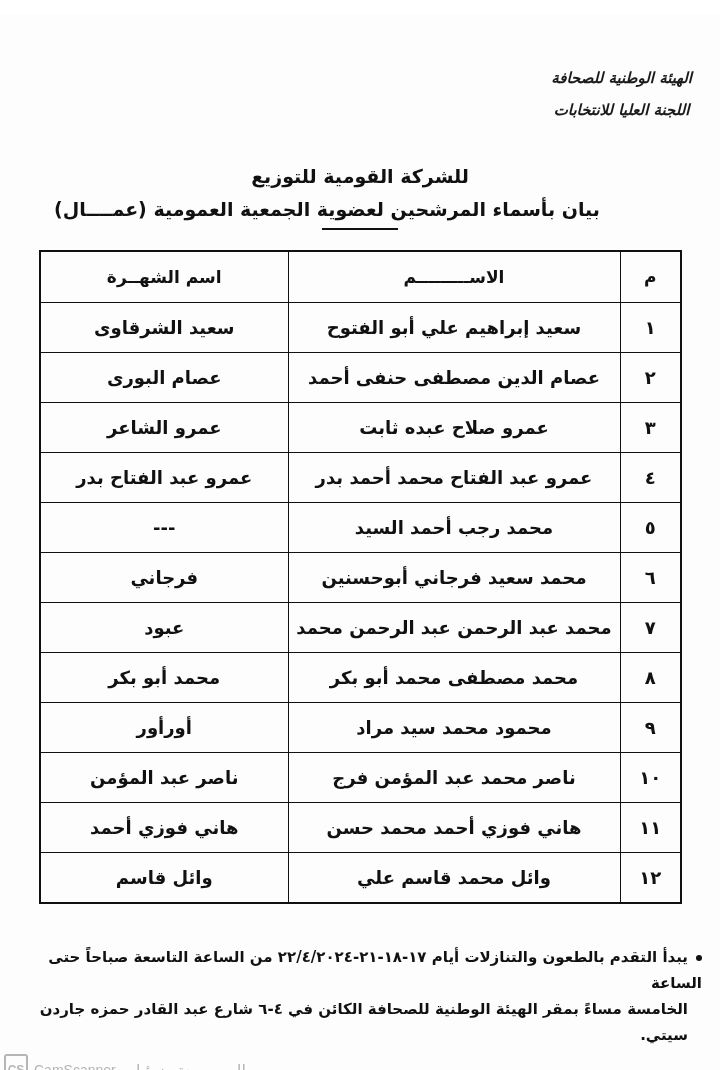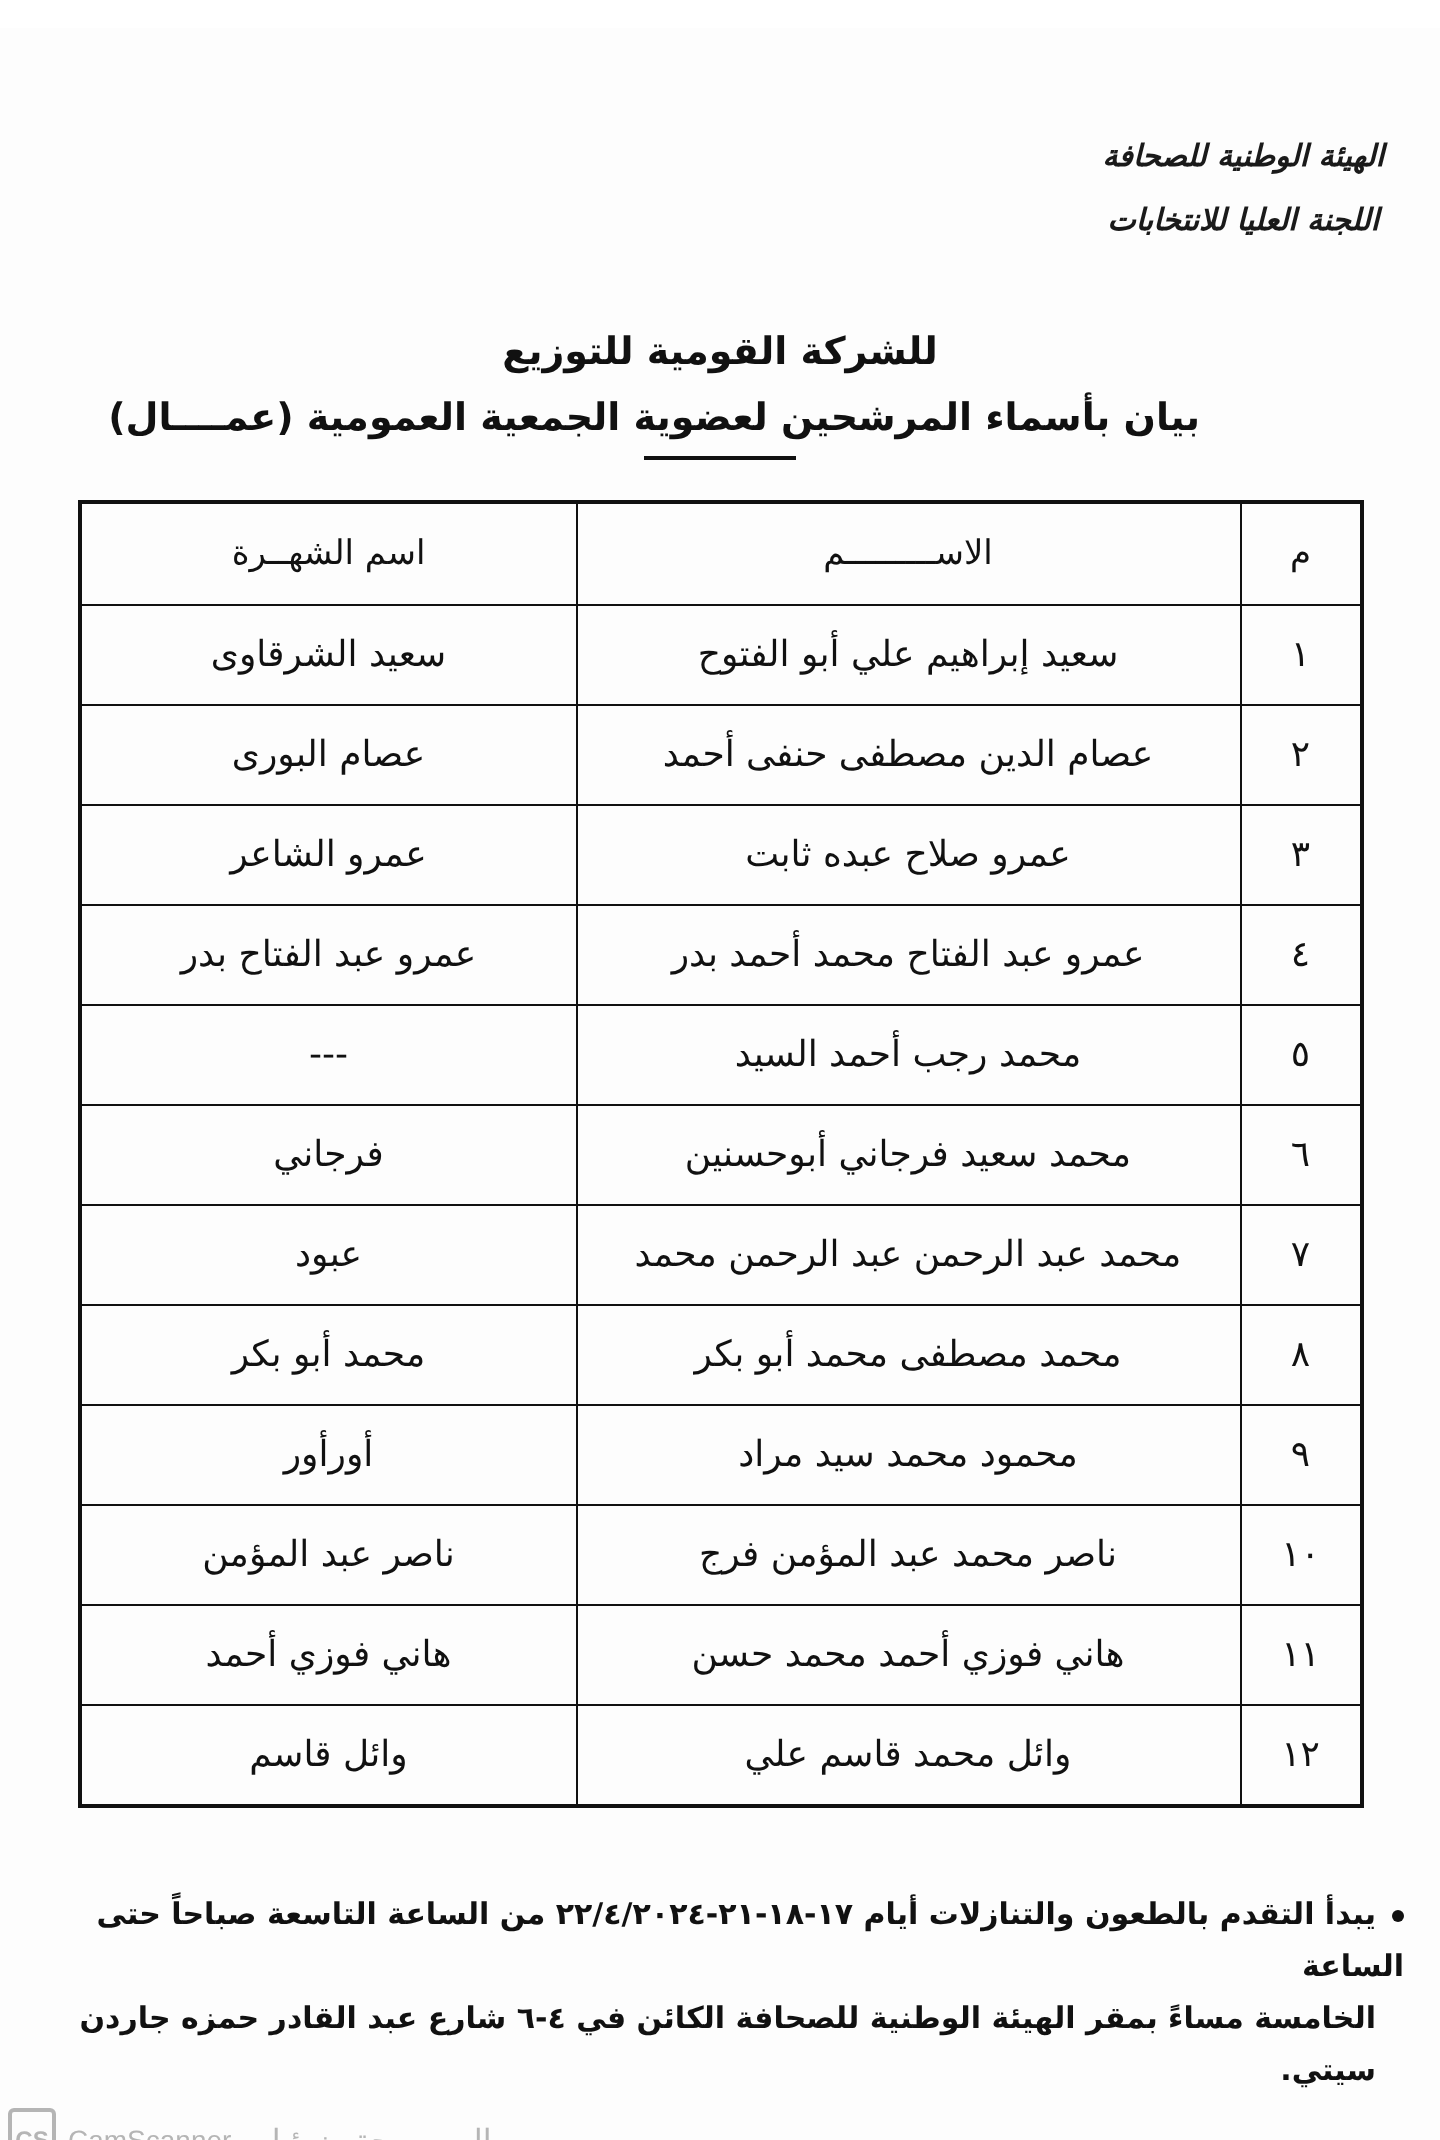--- a/index.html
+++ b/index.html
@@ -60,21 +60,21 @@
       width: 641px;
       border-collapse: collapse;
       border: 2px solid #111;
       table-layout: fixed;
     }
     table.candidates td, table.candidates th {
       border: 1.5px solid #111;
       height: 49px;
       text-align: center;
       vertical-align: middle;
-      font-weight: normal;
+      font-weight: bold;
       font-size: 18px;
       white-space: nowrap;
       padding: 0;
     }
     table.candidates th { font-size: 17px; height: 50px; }
     col.col-num { width: 61px; }
     col.col-name { width: 332px; }
     col.col-nick { width: 248px; }
     td.num { font-size: 17px; }
 

